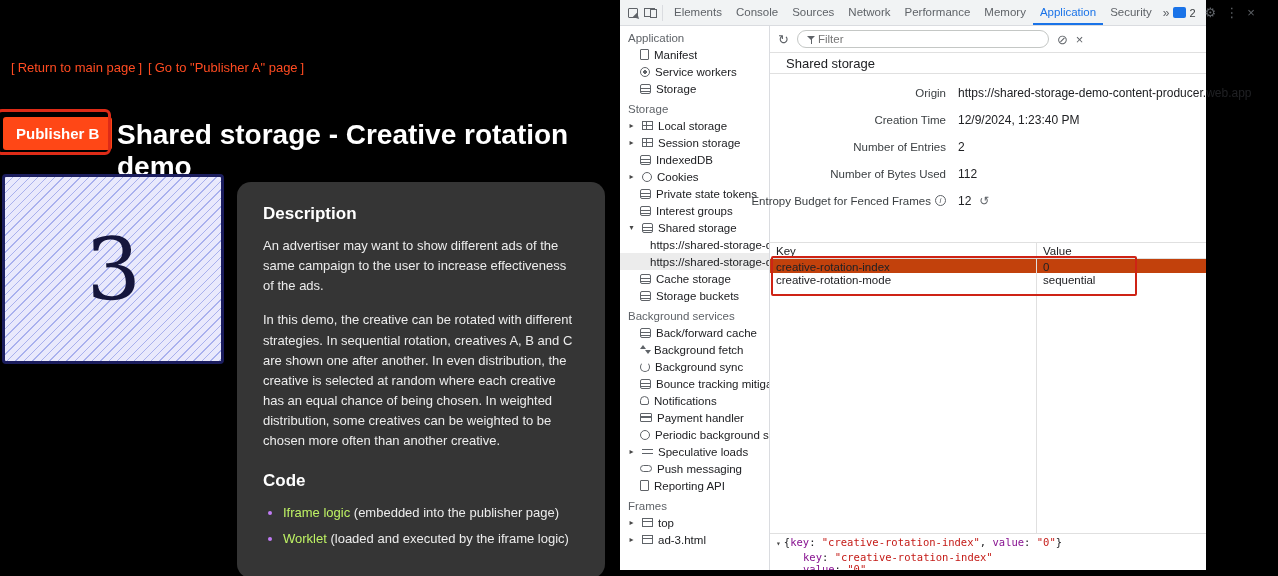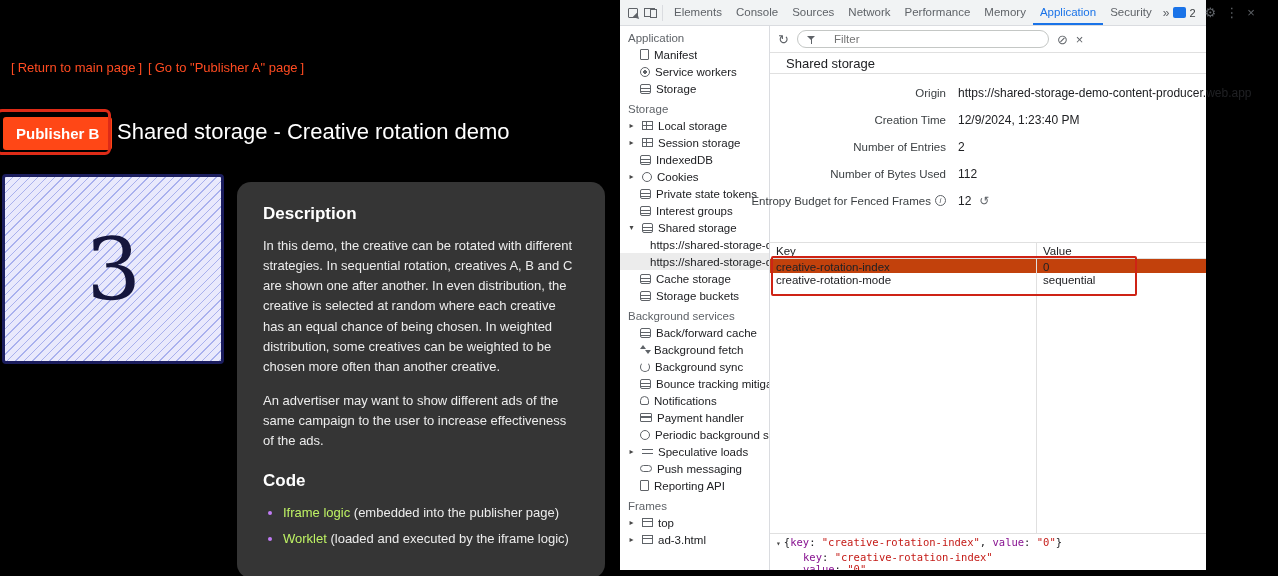--- a/index.html
+++ b/index.html
@@ -8,21 +8,21 @@
 
   
   .page { position:absolute; left:0; top:0; width:620px; height:540px; background:#000;margin-top:48px; }
   .nav { position:absolute; left:8px; top:12px; font-size:13px; color:#ff4b21; }
   .nav a { color:#ff4b21; cursor:pointer; }
   .nav .br { margin:0 3px; }
   .badge { position:absolute; left:3px; top:69px; background:#ff4716; color:#fff;
            font-weight:bold; font-size:15px; padding:8px 13px; border-radius:3px; cursor:pointer; }
   .anno { position:absolute; border:3px solid #dd2b17; border-radius:6px; pointer-events:none; z-index:9; }
   .anno-badge { left:-4px; top:61px; width:115px; height:46px; }
-  .h1 { position:absolute; left:117px; top:71px; font-size:22px; font-weight:normal; color:#fff;text-align:right; }
+  .h1 { position:absolute; left:117px; top:71px; font-size:28px; font-weight:bold; color:#fff; }
   .creative { position:absolute; left:2px; top:126px; width:222px; height:190px;
               border:3px solid #1b1d5e; border-radius:4px;
               background:#e9e9fc; background-image:repeating-linear-gradient(135deg,
                  rgba(255,255,255,0) 0px, rgba(255,255,255,0) 5px,
                  rgba(116,130,226,.55) 5px, rgba(116,130,226,.55) 6px);
               display:flex; align-items:center; justify-content:center; cursor:pointer; }
   .creative .num { font-family:"DejaVu Serif", serif; font-size:86px; color:#15163c;
                    transform:rotate(-2deg); }
   .demo { position:absolute; left:0; top:324px; width:226px; height:248px;
           background:#252525; border-radius:16px; text-align:center; padding-top:12px; }
@@ -100,21 +100,21 @@
   .ic-swap  { width:11px; height:9px;
               background:linear-gradient(#5f6368,#5f6368) 0 2px/100% 1px no-repeat,
                          linear-gradient(#5f6368,#5f6368) 0 6px/100% 1px no-repeat; }
   .ic-cloud { width:12px; height:7px; border:1px solid #5f6368; border-radius:6px; }
   .ic-frame { width:11px; height:9px; border:1px solid #5f6368;
               background:linear-gradient(#5f6368,#5f6368) 0 2px/100% 1px no-repeat; }
 
   .dt-main { position:absolute; left:150px; top:26px; right:0; bottom:0; background:#fff; }
   .dt-toolbar { height:27px; border-bottom:1px solid #e0e0e0; display:flex; align-items:center;
                 padding:0 8px; gap:8px; }
-  .filter-box { display:flex; align-items:center; gap:18px; border:1px solid #c4c7c5;
+  .filter-box { display:flex; align-items:center; gap:2px; border:1px solid #c4c7c5;
                 border-radius:11px; height:18px; width:252px; padding:0 9px; }
   .ic-funnel { position:relative; width:9px; height:9px; flex:none; }
   .ic-funnel::before { content:""; position:absolute; left:0; top:1px; border-top:4px solid #5f6368;
                 border-left:4.5px solid transparent; border-right:4.5px solid transparent; }
   .ic-funnel::after { content:""; position:absolute; left:4px; top:4px; width:1.5px; height:5px;
                 background:#5f6368; }
   .filter-box input { border:none; outline:none; font:11.5px "Liberation Sans", sans-serif;
                 width:100%; background:transparent; color:#202124; }
   .pheading { height:21px; line-height:21px; padding-left:16px; font-size:13px;
               border-bottom:1px solid #e0e0e0; color:#202124; }
@@ -165,22 +165,22 @@
 
   <div class="h1">Shared storage - Creative rotation demo</div>
 
   <div class="creative">
     <span class="num">3</span>
   </div>
 
 
   <div class="desc">
     <h2>Description</h2>
+    <p>An advertiser may want to show different ads of the same campaign to the user to increase effectiveness of the ads.</p>
     <p>In this demo, the creative can be rotated with different strategies. In sequential rotation, creatives A, B and C are shown one after another. In even distribution, the creative is selected at random where each creative has an equal chance of being chosen. In weighted distribution, some creatives can be weighted to be chosen more often than another creative.</p>
-    <p>An advertiser may want to show different ads of the same campaign to the user to increase effectiveness of the ads.</p>
     <h2 class="code-h">Code</h2>
     <ul>
       <li><a>Iframe logic</a><span> (embedded into the publisher page)</span></li>
       <li><a>Worklet</a><span> (loaded and executed by the iframe logic)</span></li>
     </ul>
   </div>
 </div>
 
 <div class="dt">
 

